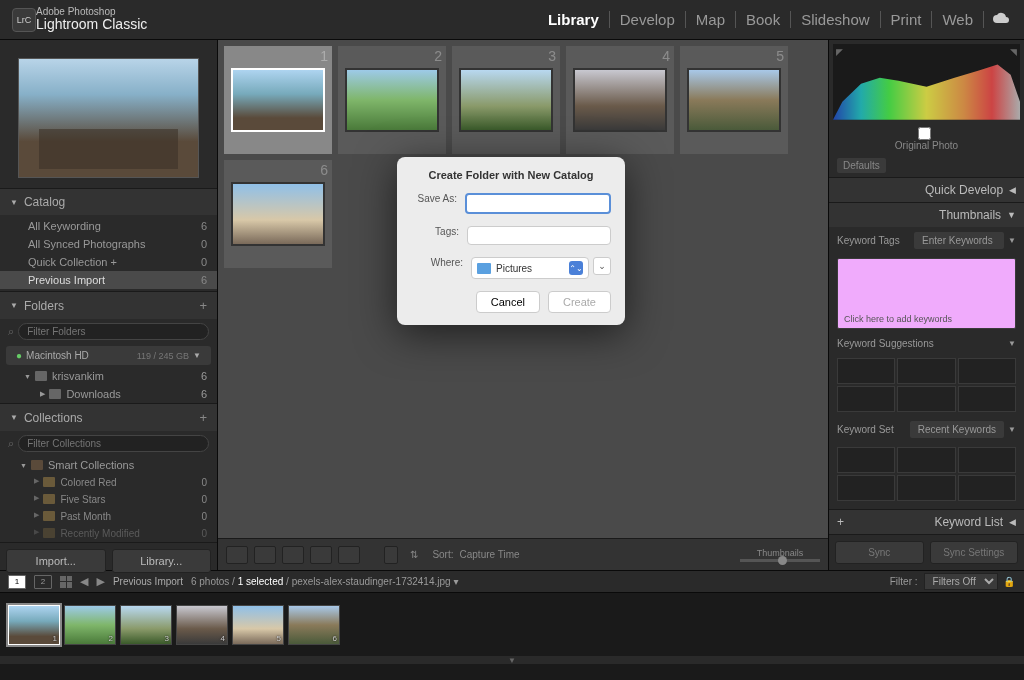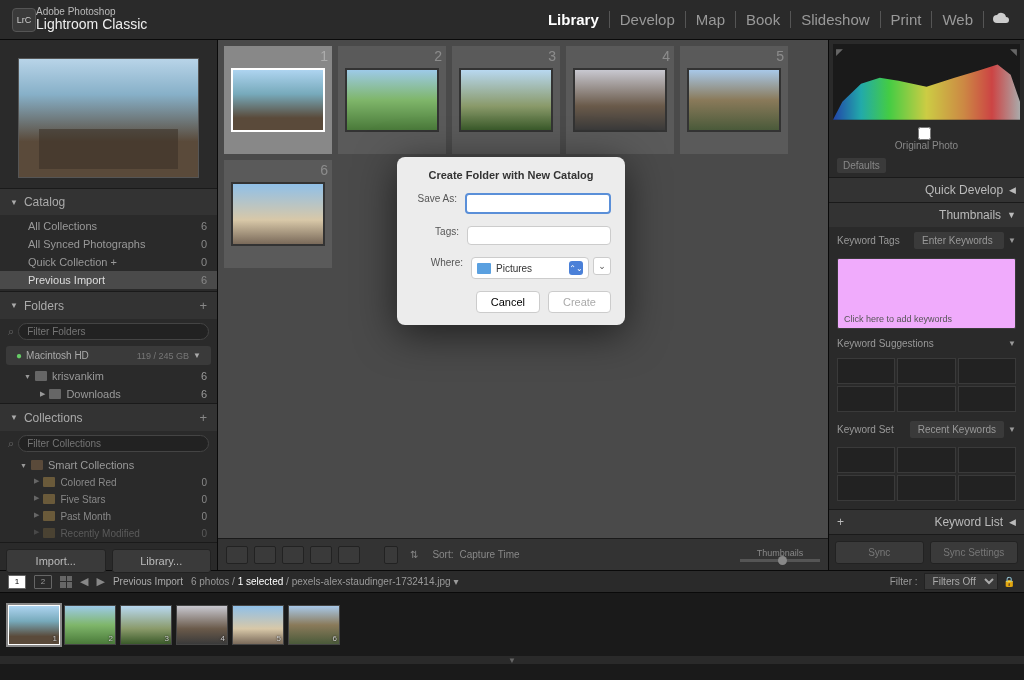--- a/index.html
+++ b/index.html
@@ -139,21 +139,21 @@
       <div class="preview-img"></div>
     </div>
 
     <div class="panel-section">
       <div class="panel-header">
         <span class="tri">▼</span>
         <span>Catalog</span>
       </div>
       <div class="panel-list">
         <div class="panel-row">
-            <span>All Collections</span>
+            <span>All Keywording</span>
             <span class="count">6</span>
           </div>
         <div class="panel-row">
             <span>All Synced Photographs</span>
             <span class="count">0</span>
           </div>
         <div class="panel-row">
             <span>Quick Collection  +</span>
             <span class="count">0</span>
           </div>

